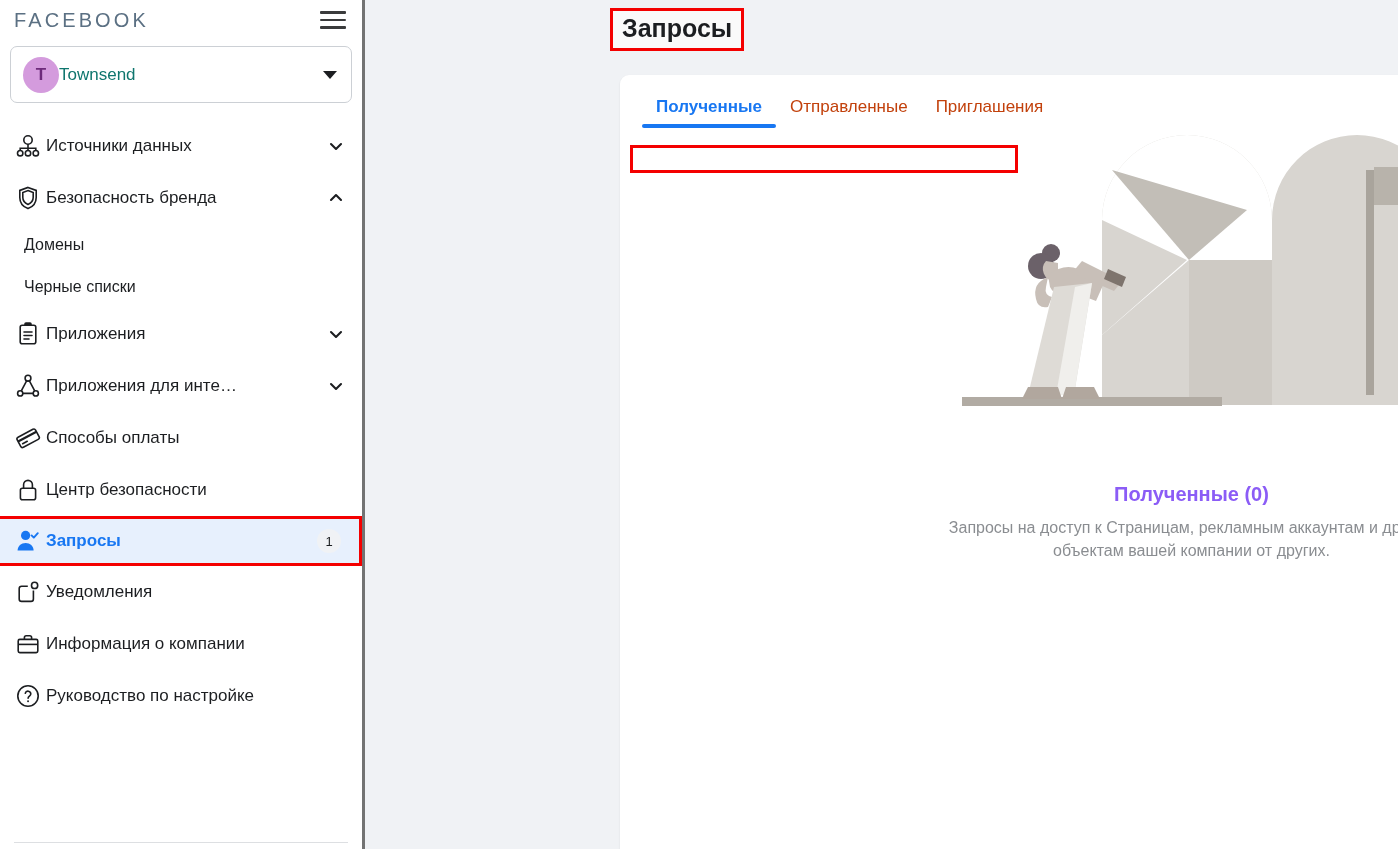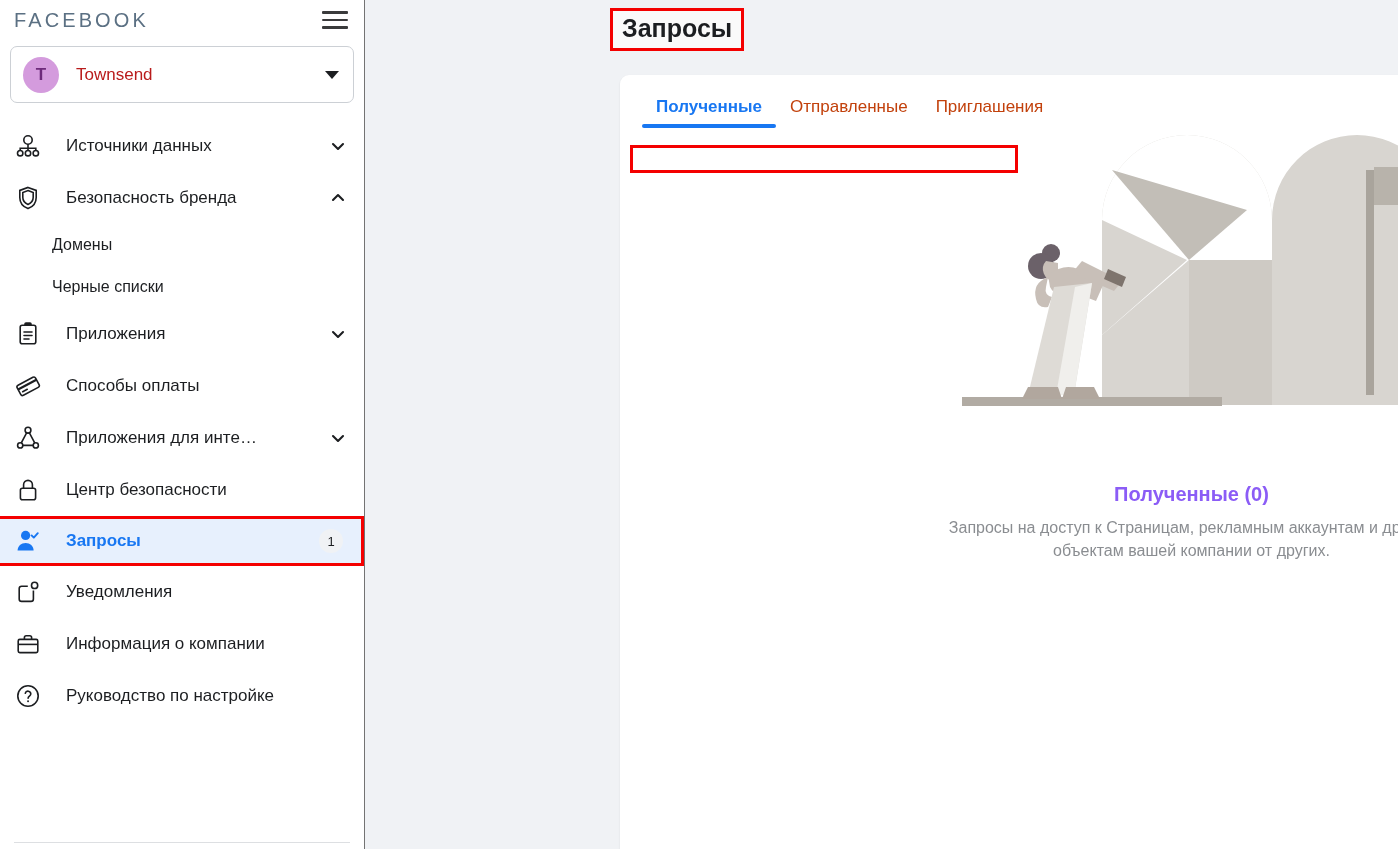--- a/index.html
+++ b/index.html
@@ -8,21 +8,21 @@
     background: #ffffff;
     font-family: "Liberation Sans", "DejaVu Sans", sans-serif;
     overflow: hidden;
   }
   .app { display: flex; width: 1398px; height: 849px; }
 
   
   .sidebar {
     width: 365px; height: 849px;
     background: #ffffff;
-    border-right: 1px solid #737373;
+    border-right: 3px solid #737373;
     position: relative;
     flex: 0 0 365px;
     overflow: hidden;
   }
   .brand-row {
     display: flex; align-items: center; justify-content: space-between;
     padding: 6px 16px 0 14px; height: 34px;
   }
   .fb-wordmark {
     font-size: 20px; font-weight: 400; letter-spacing: 3.1px;
@@ -49,46 +49,46 @@
     border: 1px solid #ccd0d5; border-radius: 7px;
     display: flex; align-items: center; padding: 0 14px 0 12px;
     background: #fff; cursor: pointer;
   }
   .avatar {
     width: 36px; height: 36px; border-radius: 50%;
     background: #d49bdd; color: #6d2a7a;
     display: flex; align-items: center; justify-content: center;
     font-size: 17px; font-weight: 700; flex: 0 0 36px;
   }
-  .account-name { margin-left: 17px; font-size: 17px; color: #b91c1c; flex: 1; }
+  .account-name { margin-left: 0; font-size: 17px; color: #0f766e; flex: 1; }
   .caret-down {
     width: 0; height: 0;
     border-left: 7px solid transparent; border-right: 7px solid transparent;
     border-top: 8px solid #1c1e21;
   }
 
   .nav { margin-top: 17px; }
   .nav-item {
     display: flex; align-items: center;
     height: 52px; padding: 0 18px 0 14px; cursor: pointer;
     position: relative;
   }
   .nav-icon { width: 28px; height: 28px; flex: 0 0 28px;
     display: flex; align-items: center; justify-content: center; }
   .nav-icon svg { display: block; }
   .nav-label {
-    margin-left: 24px; font-size: 17px; color: #1c1e21;
+    margin-left: 4px; font-size: 17px; color: #1c1e21;
     white-space: nowrap; overflow: hidden; text-overflow: ellipsis; flex: 1;
   }
   .chev { width: 16px; height: 16px; flex: 0 0 16px; }
   .chev svg { display: block; }
 
   .nav-sub {
     display: flex; align-items: center; height: 42px;
-    padding-left: 52px; cursor: pointer;
+    padding-left: 24px; cursor: pointer;
   }
   .nav-sub span { font-size: 16px; color: #1c1e21; }
 
   .nav-item.selected { background: #e7f0fd; }
   .nav-item.selected .nav-label { color: #1877f2; font-weight: 700; }
   .nav-item.selected-outline {
     border-top: 3px solid #f40000; border-bottom: 3px solid #f40000;
     border-right: 3px solid #f40000;
     height: 50px;
   }
@@ -231,50 +231,50 @@
         <span class="chev">
           <svg width="16" height="16" viewBox="0 0 16 16" fill="none" stroke="#1c1e21" stroke-width="2.1" stroke-linecap="round" stroke-linejoin="round">
               <path d="M3 6l5 5 5-5"></path>
             </svg>
         </span>
       </div>
 
       <div class="nav-item">
         <span class="nav-icon">
           <svg width="26" height="26" viewBox="0 0 26 26" fill="none" stroke="#1c1e21" stroke-width="1.6">
+            <circle cx="13" cy="5.2" r="2.9"></circle>
+            <circle cx="5.2" cy="20.4" r="2.6"></circle>
+            <circle cx="20.8" cy="20.4" r="2.6"></circle>
+            <path d="M11.6 7.8L6.3 17.9M14.4 7.8l5.3 10.1M7.8 20.4h10.4"></path>
+          </svg>
+        </span>
+        <span class="nav-label">Приложения для инте…</span>
+        <span class="chev">
+          <svg width="16" height="16" viewBox="0 0 16 16" fill="none" stroke="#1c1e21" stroke-width="2.1" stroke-linecap="round" stroke-linejoin="round">
+              <path d="M3 6l5 5 5-5"></path>
+            </svg>
+        </span>
+      </div>
+
+      <div class="nav-item">
+        <span class="nav-icon">
+          <svg width="26" height="26" viewBox="0 0 26 26" fill="none" stroke="#1c1e21" stroke-width="1.6">
             <g transform="rotate(-28 13 13)">
               <rect x="2.6" y="7.6" width="20.8" height="11.4" rx="2"></rect>
               <path d="M2.6 11.4h20.8" stroke-width="2.2"></path>
               <path d="M5.6 15.6h5.2" stroke-linecap="round"></path>
             </g>
           </svg>
         </span>
         <span class="nav-label">Способы оплаты</span>
       </div>
 
       <div class="nav-item">
         <span class="nav-icon">
           <svg width="26" height="26" viewBox="0 0 26 26" fill="none" stroke="#1c1e21" stroke-width="1.6">
-            <circle cx="13" cy="5.2" r="2.9"></circle>
-            <circle cx="5.2" cy="20.4" r="2.6"></circle>
-            <circle cx="20.8" cy="20.4" r="2.6"></circle>
-            <path d="M11.6 7.8L6.3 17.9M14.4 7.8l5.3 10.1M7.8 20.4h10.4"></path>
-          </svg>
-        </span>
-        <span class="nav-label">Приложения для инте…</span>
-        <span class="chev">
-          <svg width="16" height="16" viewBox="0 0 16 16" fill="none" stroke="#1c1e21" stroke-width="2.1" stroke-linecap="round" stroke-linejoin="round">
-              <path d="M3 6l5 5 5-5"></path>
-            </svg>
-        </span>
-      </div>
-
-      <div class="nav-item">
-        <span class="nav-icon">
-          <svg width="26" height="26" viewBox="0 0 26 26" fill="none" stroke="#1c1e21" stroke-width="1.6">
             <rect x="5.4" y="11.2" width="15.2" height="11.6" rx="2"></rect>
             <path d="M8.6 11.2V7.8a4.4 4.4 0 018.8 0v3.4"></path>
           </svg>
         </span>
         <span class="nav-label">Центр безопасности</span>
       </div>
 
       <div class="nav-item selected selected-outline">
         <span class="nav-icon">
           <svg width="26" height="26" viewBox="0 0 26 26" fill="none">

